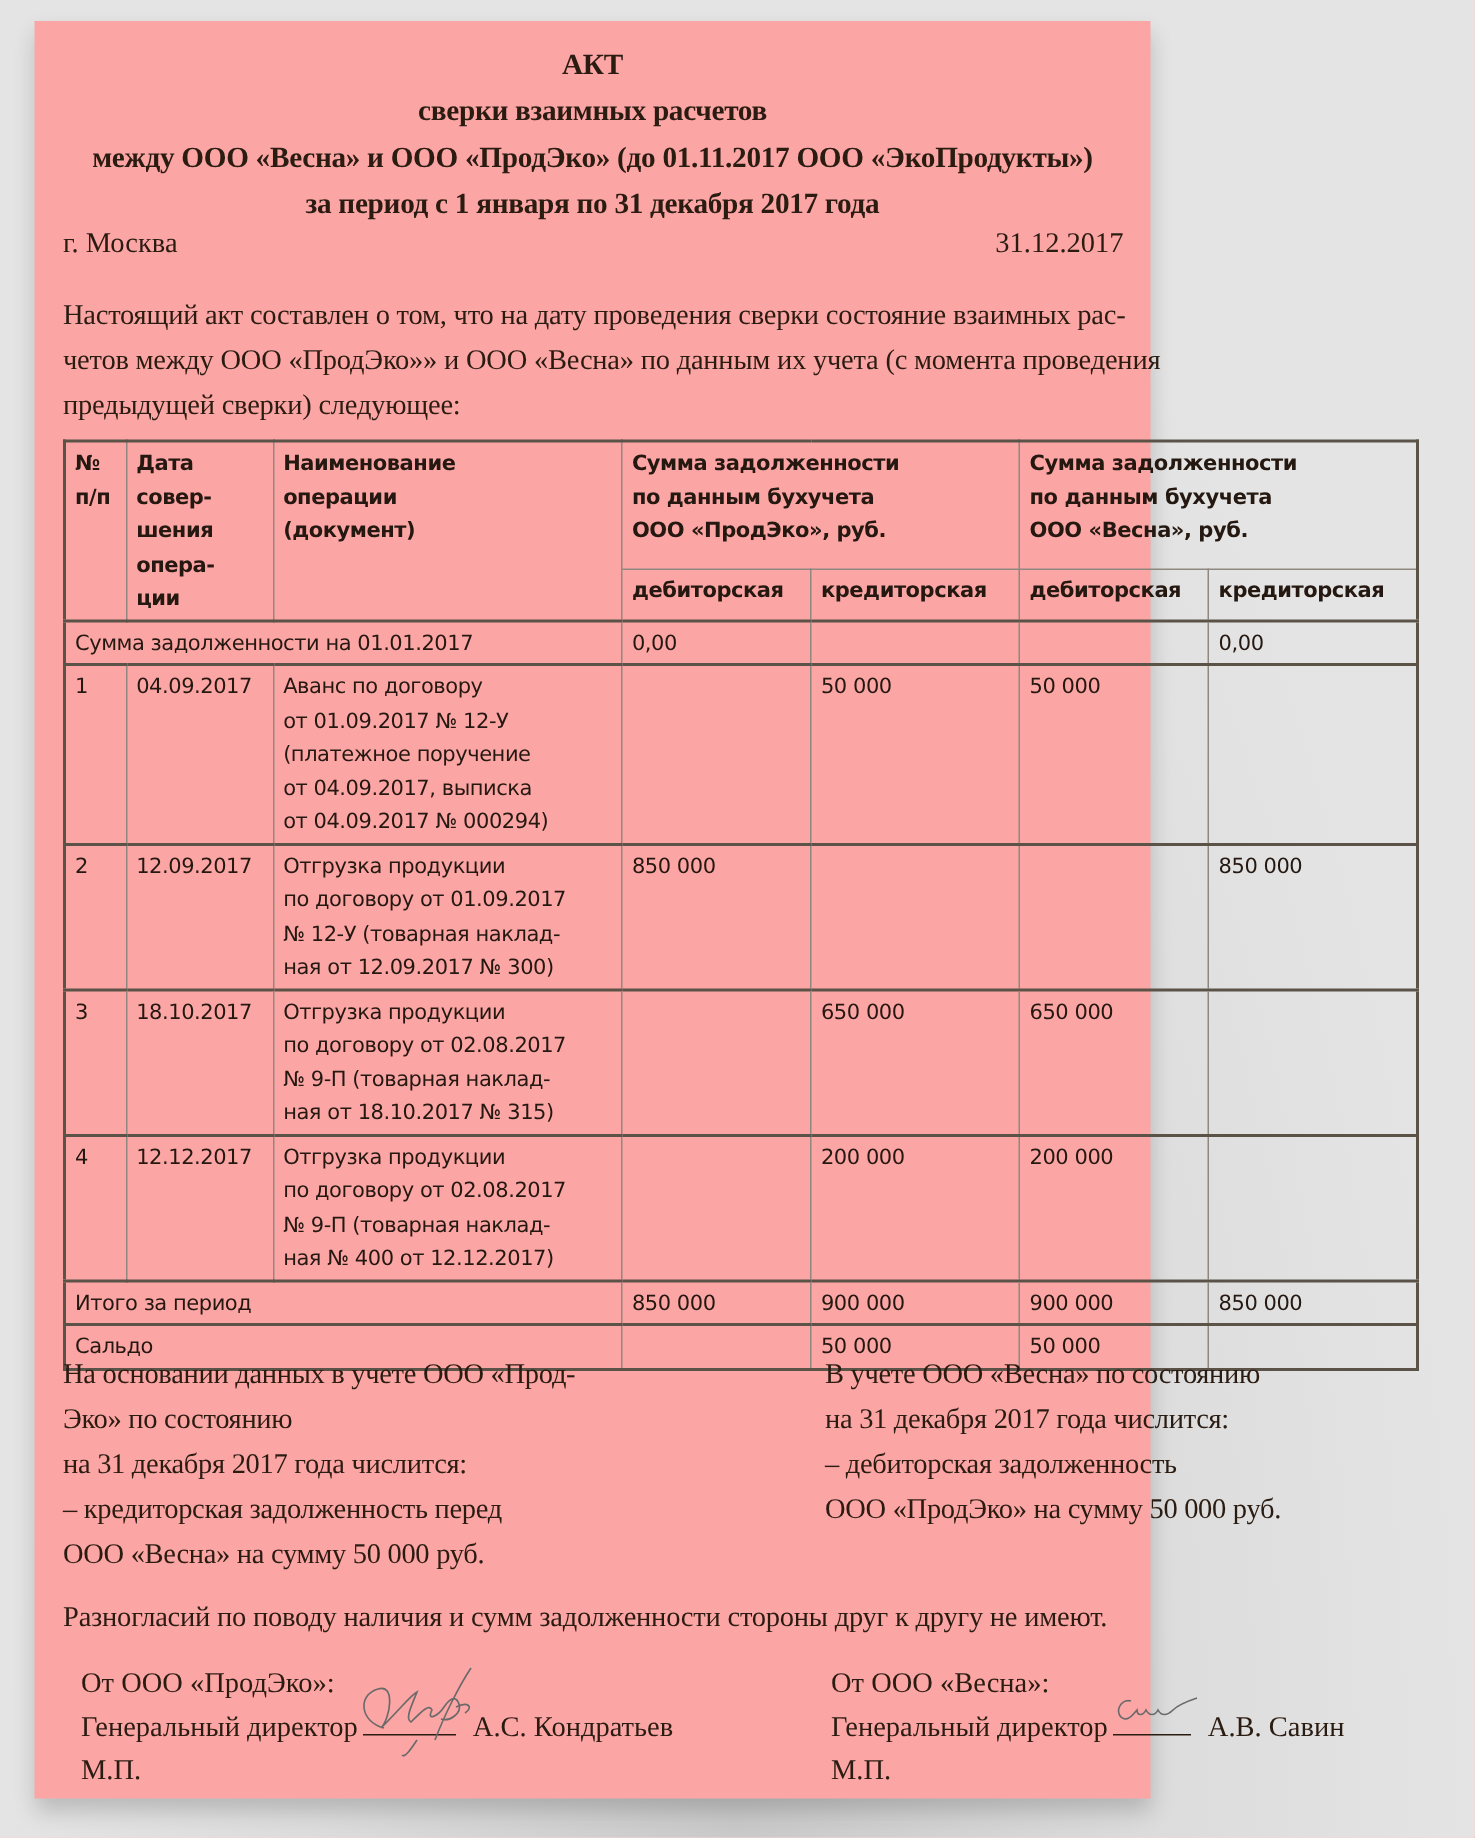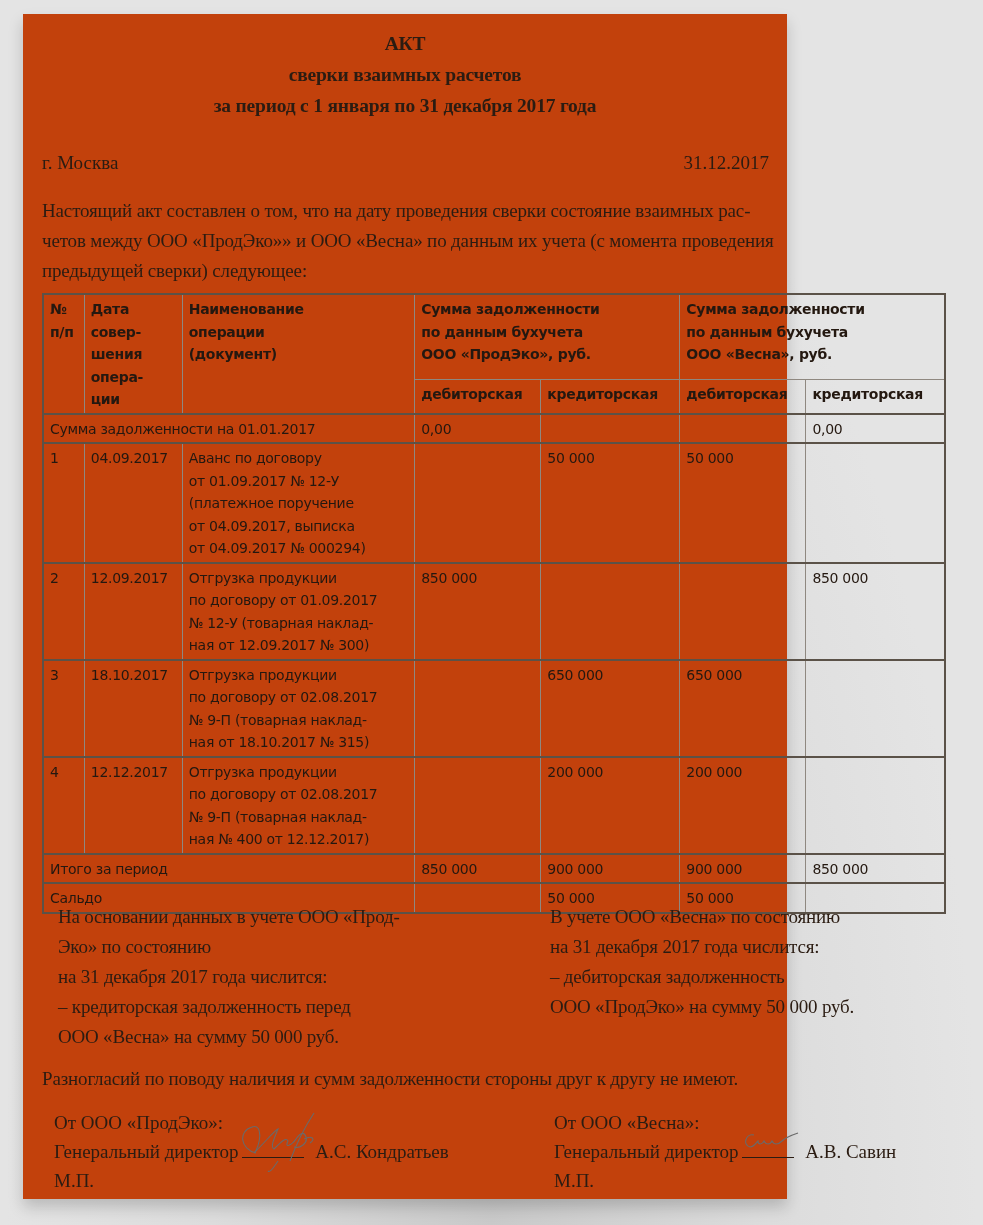--- a/index.html
+++ b/index.html
@@ -5,23 +5,22 @@
   html, body { margin:0; padding:0; }
   body {
     width:983px; height:1225px; overflow:hidden;
     background: radial-gradient(ellipse at 50% 100%, #c9c9c9 0%, #dcdcdc 40%, #e4e4e4 70%);
     position:relative;
     font-family: "Liberation Serif", "DejaVu Serif", serif;
     color:#2b1c12;
   }
   .paper {
     position:absolute; left:23px; top:14px; width:744px; height:1185px;
-    background:#c2410c;
+    background:#fca5a5;
     box-shadow: 0 8px 14px rgba(0,0,0,0.18);
-    padding-left: 20px;
   }
   .title-block { position:absolute; left:0; right:0; top:14px; text-align:center; font-weight:bold; font-size:19.5px; line-height:31px; letter-spacing:-0.2px; }
   .city { position:absolute; left:19px; top:138px; font-size:19px;text-align:right; }
   .date { position:absolute; right:18px; top:138px; font-size:19px; }
   .intro { position:absolute; left:19px; right:18px; top:182px; font-size:19px; line-height:30px; text-align:justify; letter-spacing:-0.15px; }
   .intro span { display:block; white-space:nowrap; }
 
   table.rec {
     position:absolute; left:19px; top:279px; width:904px;
     border-collapse:collapse;
@@ -35,40 +34,41 @@
   table.rec th { font-weight:bold; }
   table.rec { border:2px solid #5b5248; }
   table.rec tr.hr-strong > td { border-top:2px solid #5b5248; }
   .c1 { width:38px; } .c2 { width:81px; } .c3 { width:214px; }
   .c4 { width:116px; } .c5 { width:128px; } .c6 { width:116px; } .c7 { width:128px; }
   .sub th { font-size:14px; padding-bottom:14px; }
   .ops td.txt { white-space:nowrap; }
   .hdr-cell span { display:block; white-space:nowrap; }
 
   .conclusions { position:absolute; top:888px; font-size:19px; line-height:30px; letter-spacing:-0.2px; }
-  .concl-left { left:19px; width:470px;margin-left:16px; }
+  .concl-left { left:19px; width:470px; }
   .concl-right { left:527px; width:400px; }
   .conclusions span { display:block; white-space:nowrap; }
 
   .agree { position:absolute; left:19px; top:1054px; font-size:19px; letter-spacing:-0.15px; white-space:nowrap; }
   .sign { position:absolute; top:1094px; font-size:19px; line-height:29px; }
   .sign-left { left:19px; }
   .sign-right { left:519px; }
   .sign span.line { display:block; white-space:nowrap;margin-left:12px; }
   .sig-underline { display:inline-block; width:62px; border-bottom:1px solid #2b1c12; height:8px; margin:0 6px 0 4px; position:relative; vertical-align:baseline; }
   .sig-svg { position:absolute; left:-8px; top:-40px; }
 </style>
 </head>
 <body>
 
 <div class="paper">
 
   <div class="title-block">
     <div>АКТ</div>
     <div>сверки взаимных расчетов</div>
+    <div>между ООО «Весна» и ООО «ПродЭко» (до 01.11.2017 ООО «ЭкоПродукты»)</div>
     <div>за период с 1 января по 31 декабря 2017 года</div>
   </div>
 
   <div class="city">г. Москва</div>
   <div class="date">31.12.2017</div>
 
   <div class="intro">
     <span>Настоящий акт составлен о том, что на дату проведения сверки состояние взаимных рас-</span>
     <span>четов между ООО «ПродЭко»» и ООО «Весна» по данным их учета (с момента проведения</span>
     <span>предыдущей сверки) следующее:</span>

